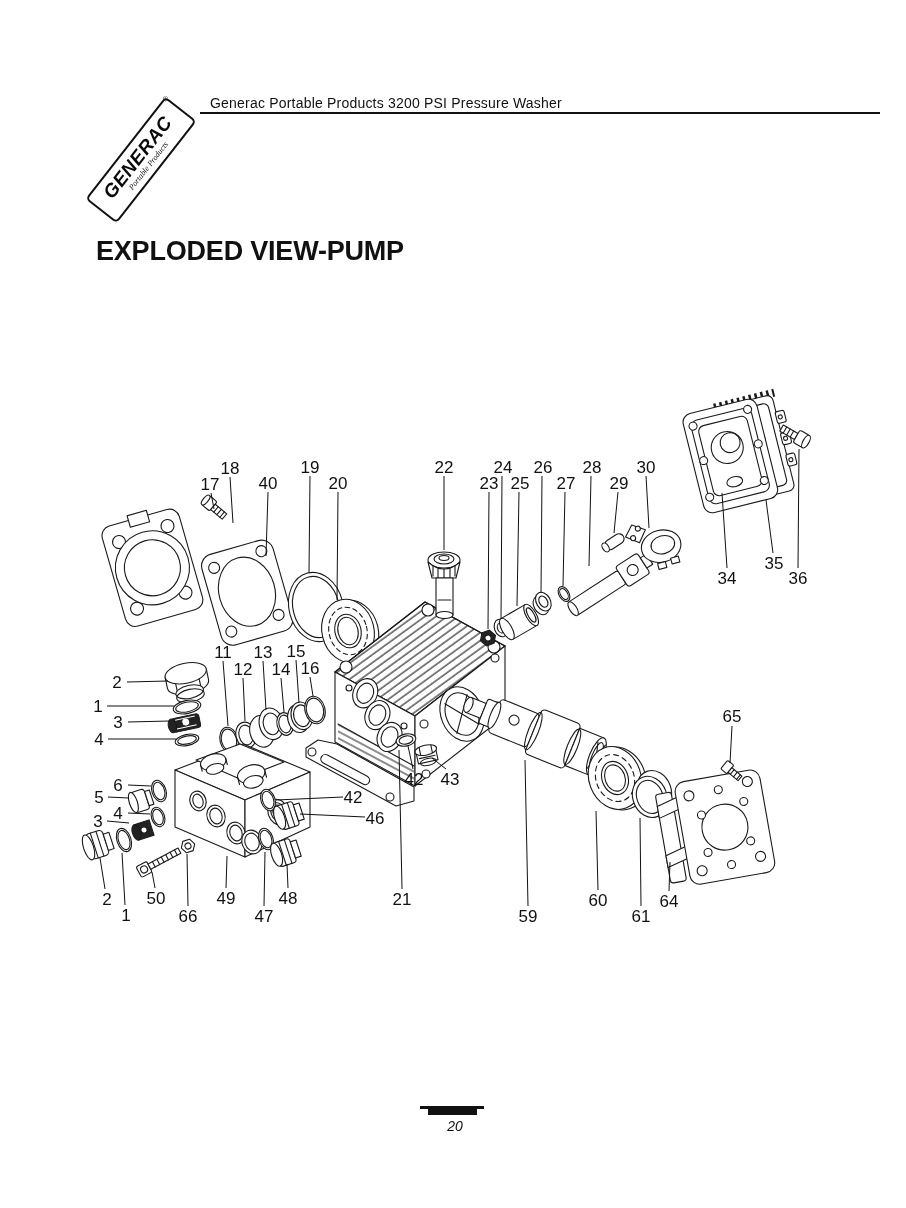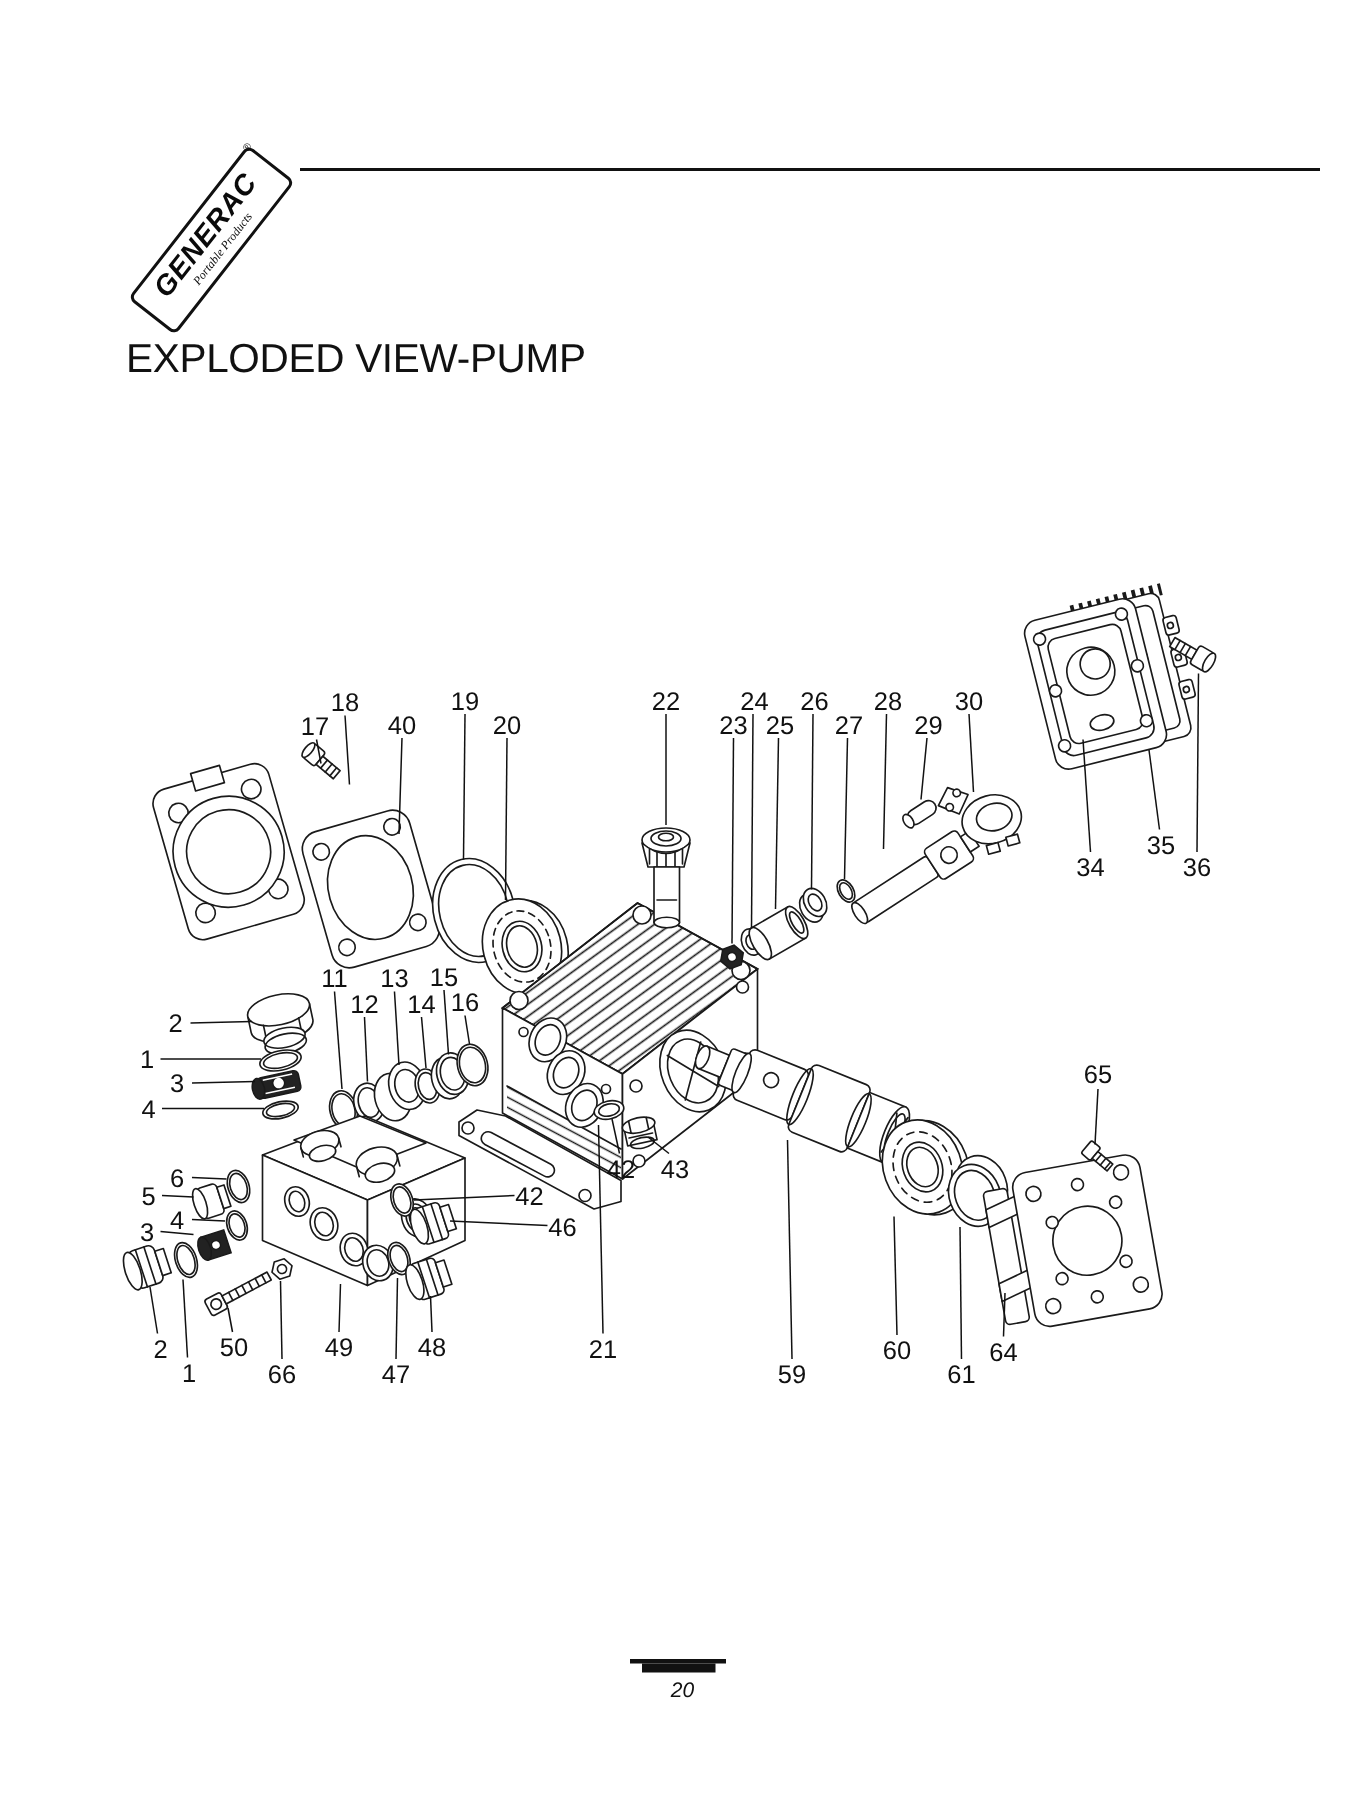--- a/index.html
+++ b/index.html
@@ -9,21 +9,21 @@
   .header-text{position:absolute;left:210px;top:95px;font-size:14px;letter-spacing:.2px;}
   .header-rule{position:absolute;left:200px;top:112px;width:680px;height:2px;background:#111;}
   
   .logo{position:absolute;left:76px;top:140px;width:126px;height:36px;
         transform:rotate(-52deg);border:2px solid #111;border-radius:5px;background:#fff;
         display:flex;flex-direction:column;align-items:center;justify-content:center;line-height:1;}
   .logo .brand{font-weight:800;font-style:italic;font-size:19px;letter-spacing:.5px;color:#0a0a0a;}
   .logo .tagline{font-family:"Liberation Serif",serif;font-style:italic;font-size:8px;margin-top:1px;color:#0a0a0a;}
   .logo .reg{position:absolute;top:-4px;right:-3px;font-size:7px;}
   
-  .title{position:absolute;left:80px;top:220px;margin:4px;font-size:27px;font-weight:400;letter-spacing:-.2px;}
+  .title{position:absolute;left:80px;top:220px;margin:16px;font-size:27px;font-weight:700;letter-spacing:-.2px;}
   
   svg.diagram{position:absolute;left:0;top:0;}
   .pt{fill:#fff;stroke:#1a1a1a;stroke-width:1.1;stroke-linejoin:round;stroke-linecap:round;}
   .ln{fill:none;stroke:#1a1a1a;stroke-width:1.1;stroke-linejoin:round;stroke-linecap:round;}
   .dk{fill:#222;stroke:#1a1a1a;stroke-width:1;}
   #callouts text{font-family:"Liberation Sans",sans-serif;font-size:17px;fill:#111;text-anchor:middle;}
   #callouts line{stroke:#111;stroke-width:1;}
   
   .footer-rule{position:absolute;left:420px;top:1106px;width:64px;}
   .footer-rule .fr-a{width:64px;height:2.5px;background:#111;}
@@ -35,20 +35,21 @@
 <body>
 
 <div class="page">
 
   <div class="logo">
     <span class="reg">®</span>
     <div class="brand">GENERAC</div>
     <div class="tagline">Portable Products</div>
   </div>
 
+  <div class="header-text">Generac Portable Products 3200 PSI Pressure Washer</div>
   <div class="header-rule"></div>
 
   <h1 class="title">EXPLODED VIEW-PUMP</h1>
 
   <svg class="diagram" width="906" height="1208" viewBox="0 0 906 1208" xmlns="http://www.w3.org/2000/svg">
     <defs>
       <pattern id="finpat" width="6.5" height="6.5" patternUnits="userSpaceOnUse" patternTransform="rotate(-36)">
         <line x1="0" y1="1" x2="6.5" y2="1" stroke="#1a1a1a" stroke-width="1.1"></line>
       </pattern>
       <pattern id="hfin" width="6" height="6" patternUnits="userSpaceOnUse" patternTransform="rotate(28)">

